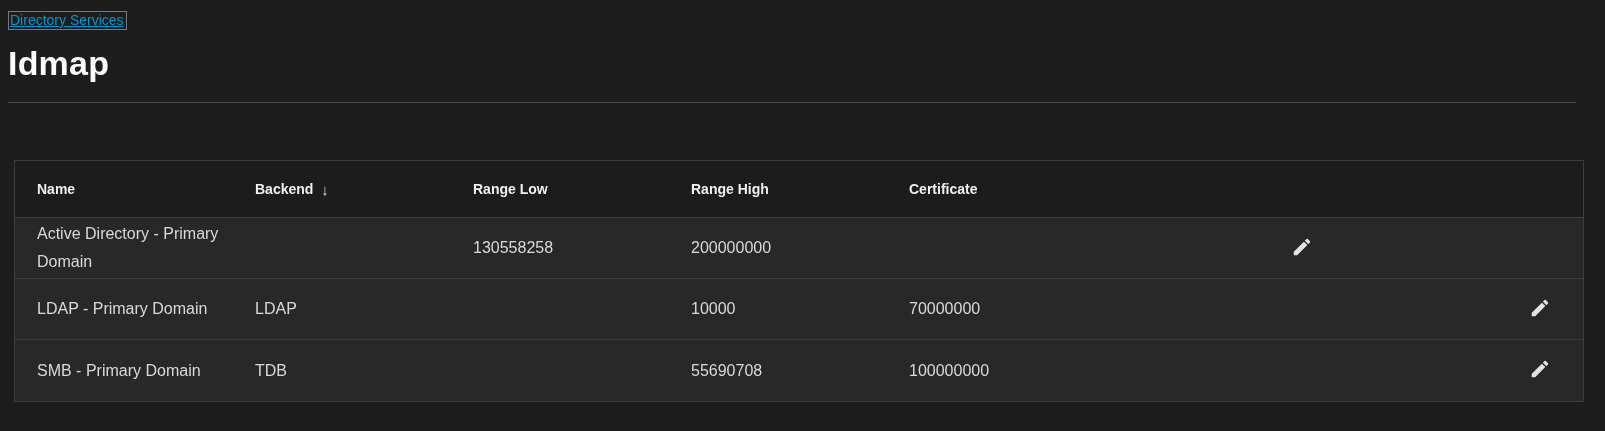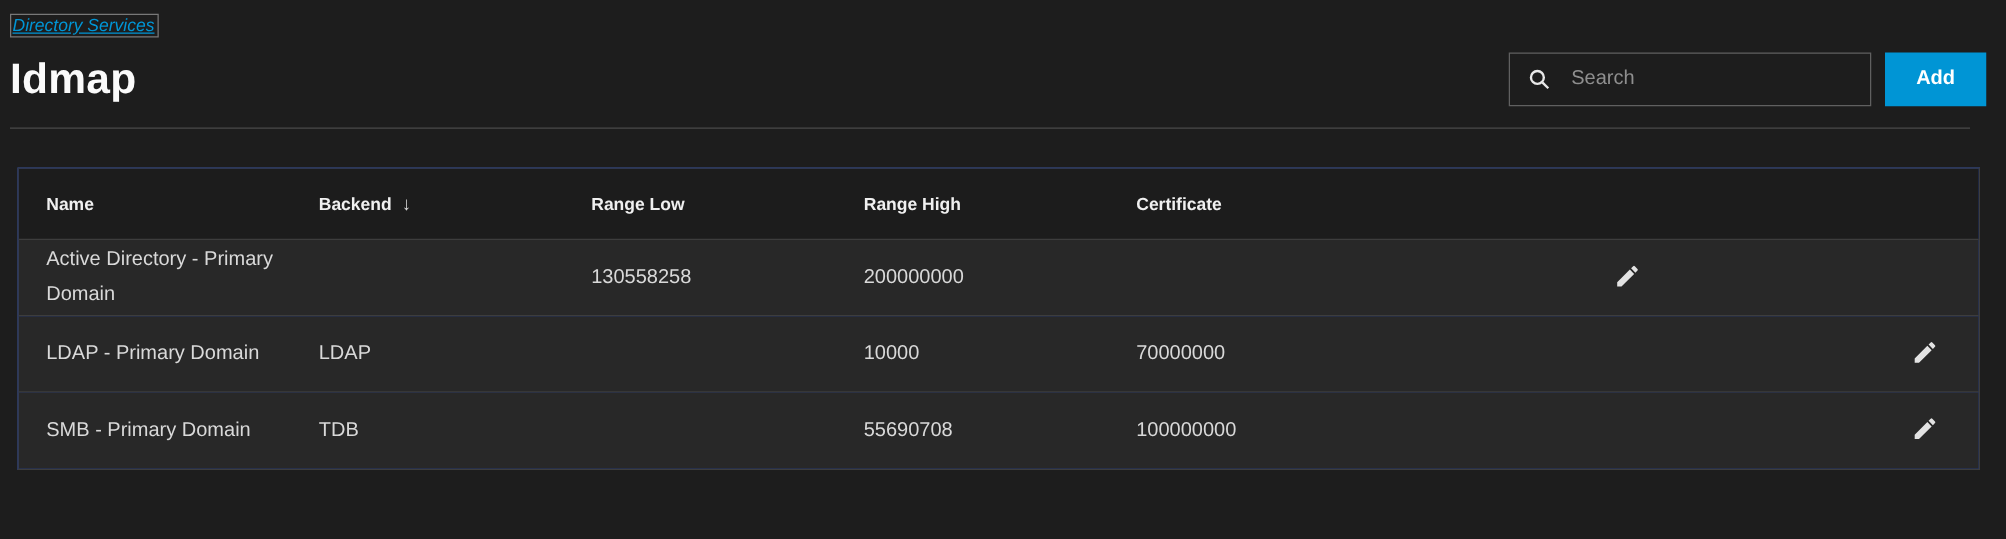--- a/index.html
+++ b/index.html
@@ -6,21 +6,21 @@
   html, body {
     width: 1605px; height: 431px;
     background: #1d1d1d;
     font-family: "Liberation Sans", "DejaVu Sans", sans-serif;
     overflow: hidden;
   }
   .page { position: relative; width: 1605px; height: 431px; }
 
   
   .header { padding: 11px 16px 0 8px; }
-  .breadcrumb-row { height: 24px; font-style: italic; }
+  .breadcrumb-row { height: 24px; }
   .breadcrumb-link {
     display: inline-block;
     font-size: 14px;
     color: #0095d5;
     text-decoration: underline;
     border: 1px solid #787878;
     padding: 0 2px 1px 1px;
     cursor: pointer;
     background: transparent;
   }
@@ -72,21 +72,21 @@
   .header-divider {
     border: none;
     border-top: 1px solid #4a4a4a;
     margin: 13px 13px 0 0;
   }
 
   
   .table-card {
     position: absolute;
     left: 14px;
-    top: 134px;
+    top: 160px;
     width: 1570px;
     border: 1px solid #3d3d3d;
     background: #1d4ed8;
   }
   .grid-row {
     display: grid;
     grid-template-columns: 218px 218px 218px 218px 218px 218px 1fr;
     align-items: center;
     padding-left: 22px;
   }
@@ -137,32 +137,20 @@
 <body>
 
 <div class="page">
 
   <div class="header">
     <div class="breadcrumb-row">
       <a class="breadcrumb-link">Directory Services</a>
     </div>
     <div class="title-row">
       <h1 class="page-title">Idmap</h1>
-      <div class="header-controls">
-        <div class="search-box">
-          <span class="search-icon">
-            <svg width="19" height="19" viewBox="0 0 24 24" fill="none" stroke="#e8e8e8" stroke-width="2.4">
-              <circle cx="10" cy="10" r="6.5"></circle>
-              <line x1="15" y1="15" x2="21" y2="21"></line>
-            </svg>
-          </span>
-          <input class="search-input" type="text" placeholder="Search" style="">
-        </div>
-        <button class="add-button">Add</button>
-      </div>
     </div>
     <hr class="header-divider">
   </div>
 
   <div class="table-card">
 
     <div class="grid-row table-header-row">
       <div class="th">
         <span>Name</span>
       </div>

